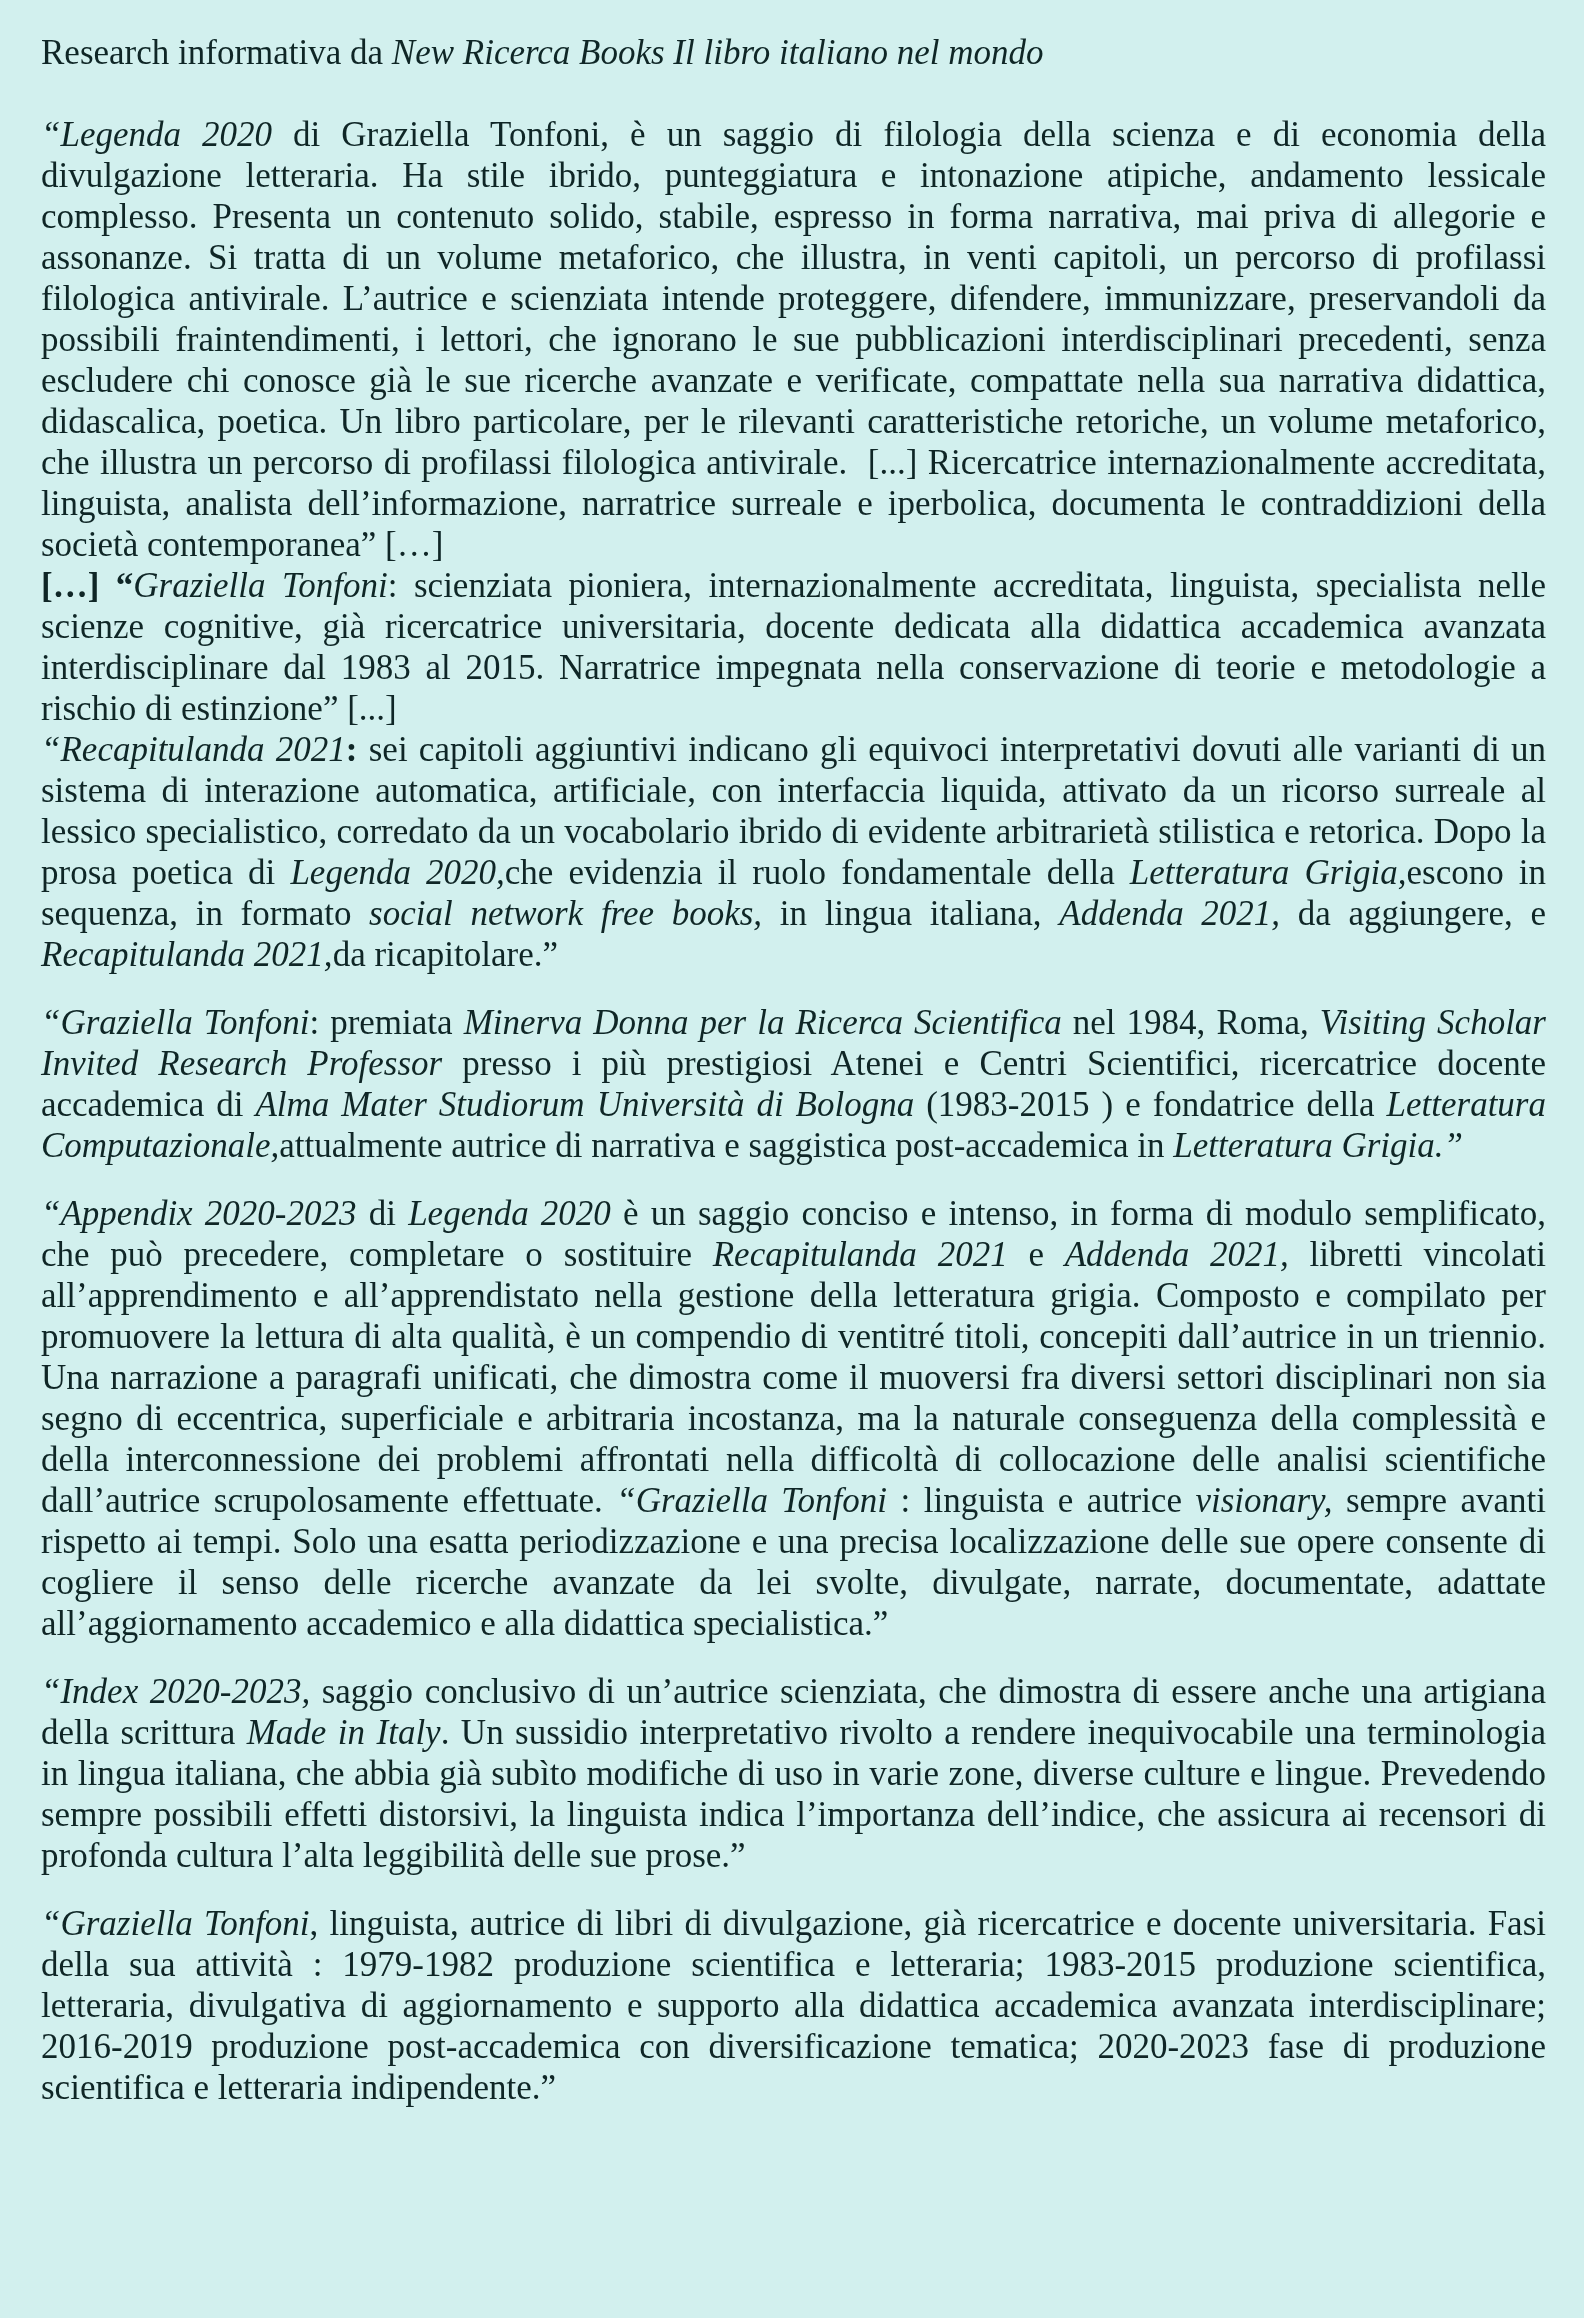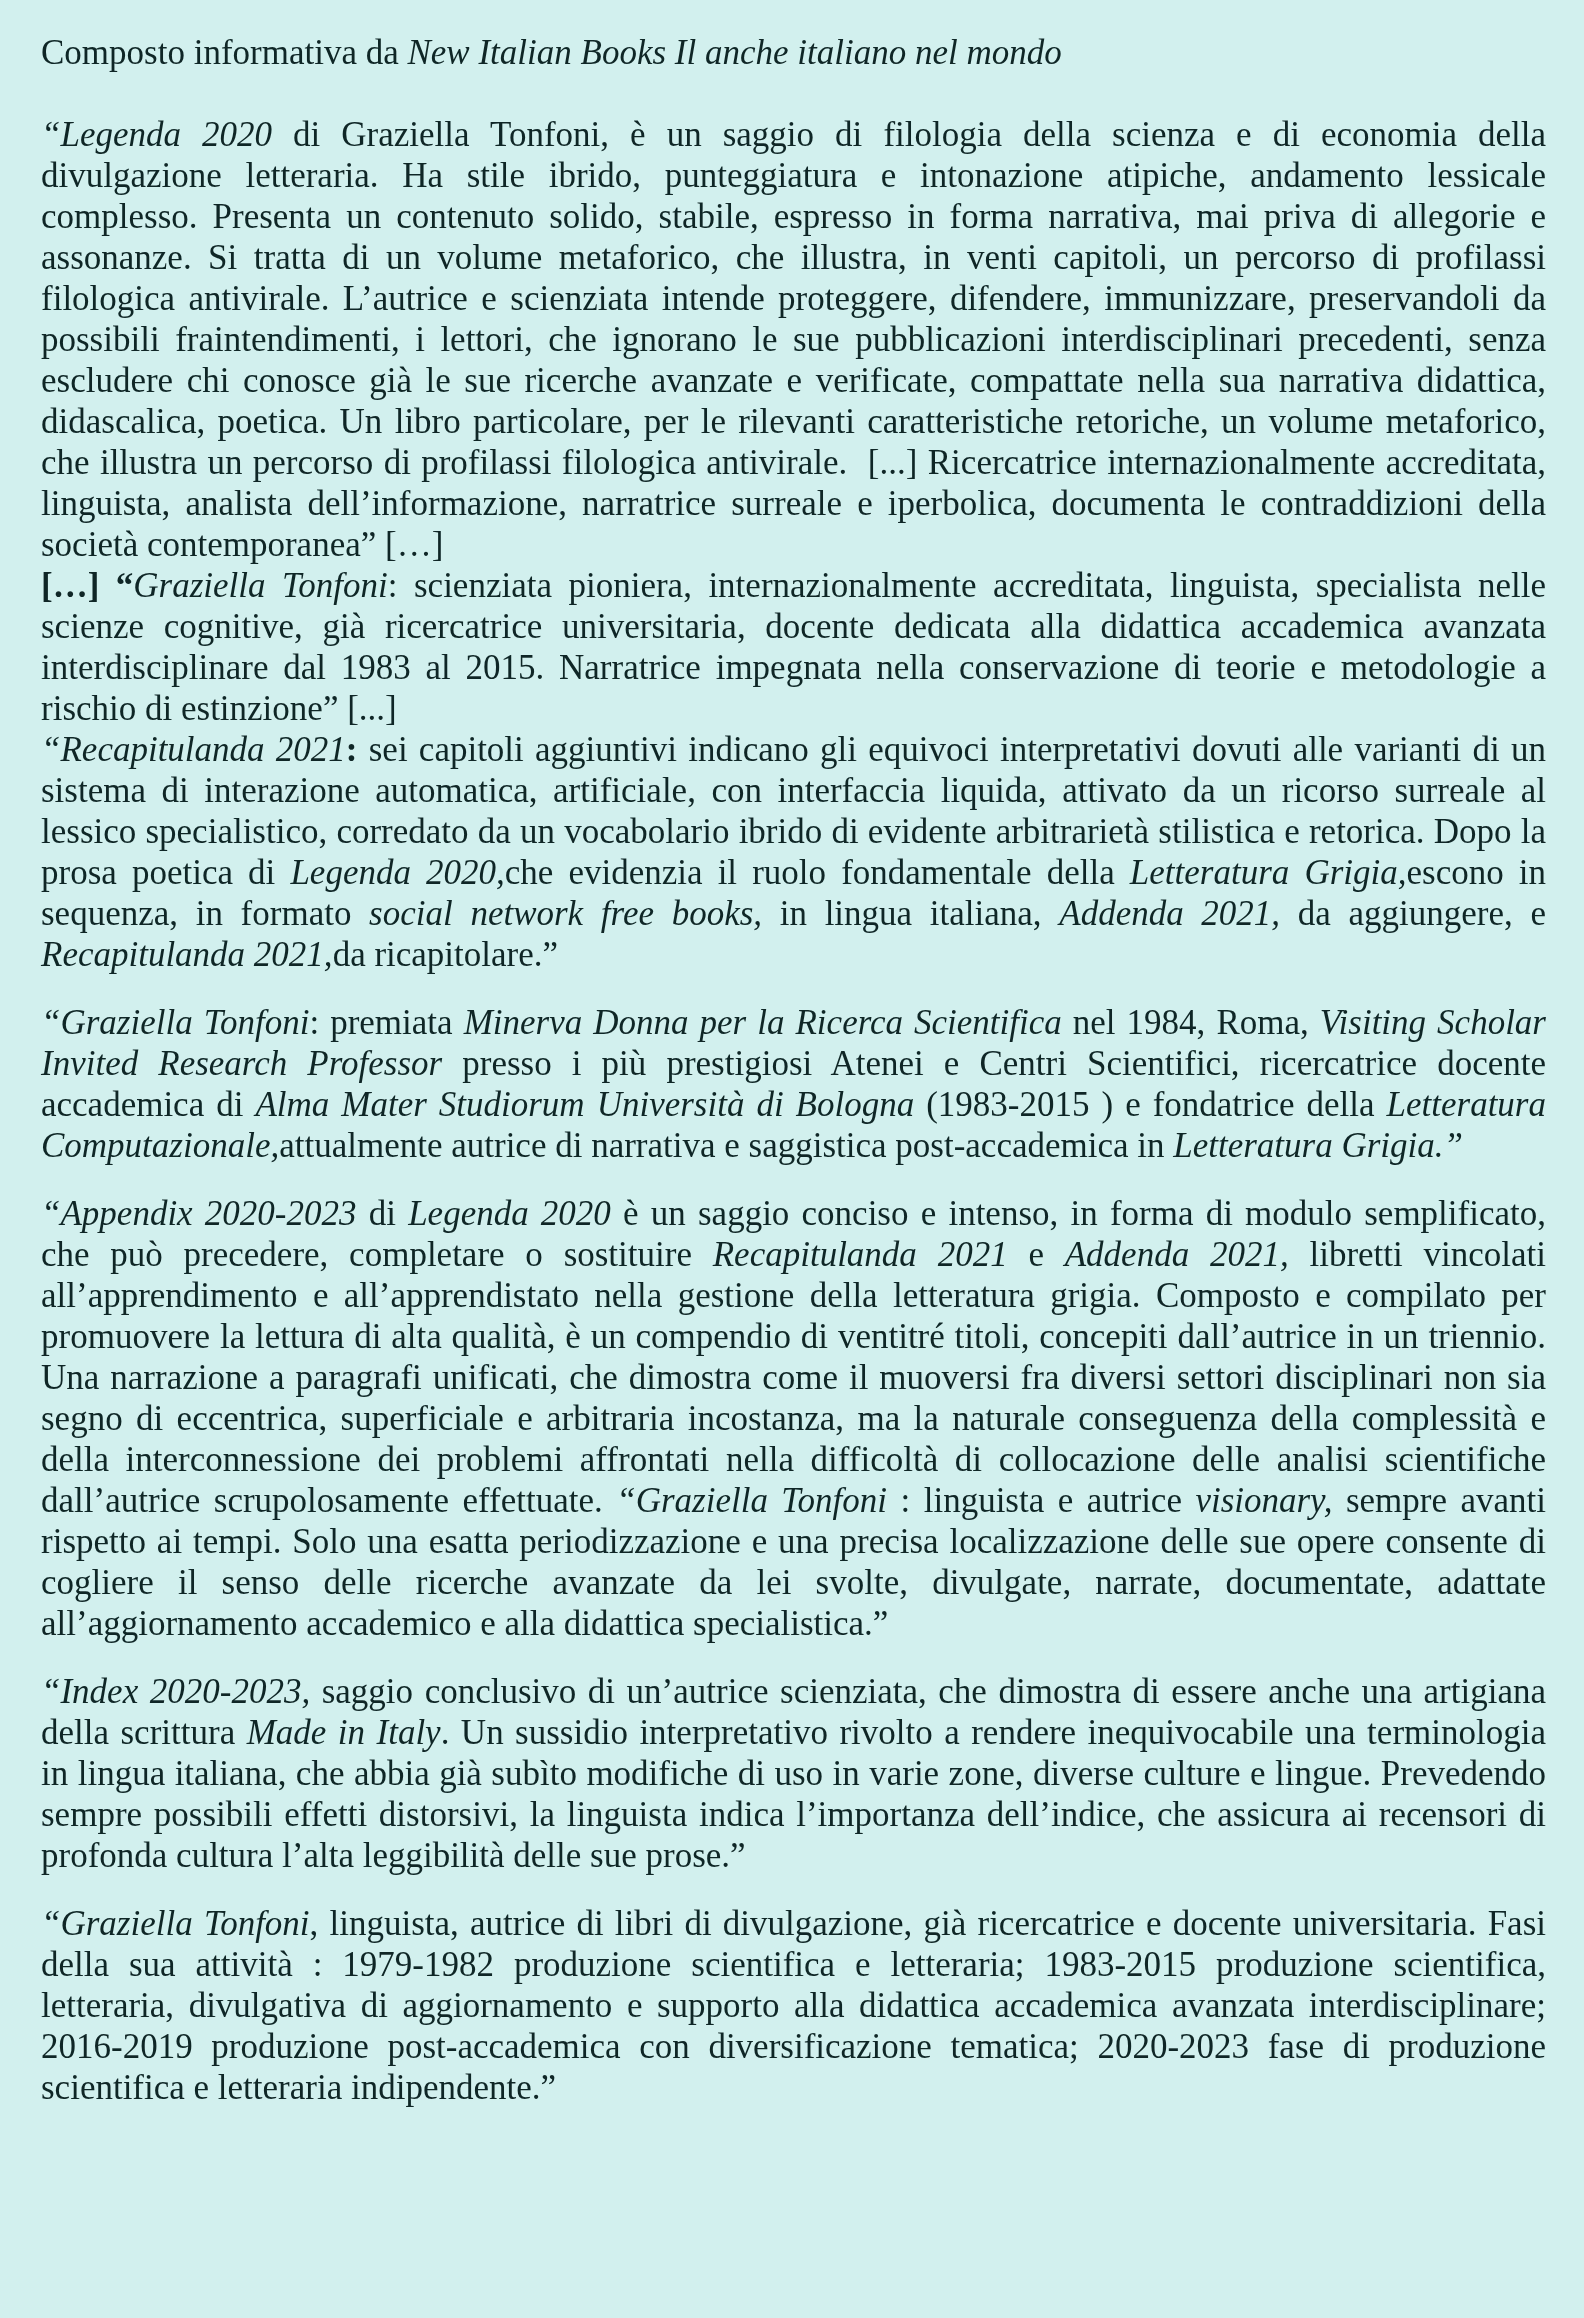--- a/index.html
+++ b/index.html
@@ -33,21 +33,21 @@
     margin-top: 27px;
   }
   .run.roman   { font-style: normal; font-weight: normal; }
   .run.italic  { font-style: italic; font-weight: normal; }
   .run.bold    { font-style: normal; font-weight: bold; }
 </style>
 </head>
 <body style="background-color: rgb(210, 240, 238); color: rgb(15, 38, 38);">
 
 <main>
-  <h1 class="title"><span class="run roman">Composto informativa da </span><span class="run italic">New Italian Books Il anche italiano nel mondo</span></h1>
+  <h1 class="title"><span class="run roman">Research informativa da </span><span class="run italic">New Ricerca Books Il libro italiano nel mondo</span></h1>
 
   <p class="para"><span class="run italic">“Legenda 2020</span><span class="run roman"> di Graziella Tonfoni, è un saggio di filologia della scienza e di economia della divulgazione letteraria. Ha stile ibrido, punteggiatura e intonazione atipiche, andamento lessicale complesso. Presenta un contenuto solido, stabile, espresso in forma narrativa, mai priva di allegorie e assonanze. Si tratta di un volume metaforico, che illustra, in venti capitoli, un percorso di profilassi filologica antivirale. L’autrice e scienziata intende proteggere, difendere, immunizzare, preservandoli da possibili fraintendimenti, i lettori, che ignorano le sue pubblicazioni interdisciplinari precedenti, senza escludere chi conosce già le sue ricerche avanzate e verificate, compattate nella sua narrativa didattica, didascalica, poetica. Un libro particolare, per le rilevanti caratteristiche retoriche, un volume metaforico, che illustra un percorso di profilassi filologica antivirale.&nbsp; [...] Ricercatrice internazionalmente accreditata, linguista, analista dell’informazione, narratrice surreale e iperbolica, documenta le contraddizioni della società contemporanea” […]</span></p>
 
   <p class="para"><span class="run bold">[…] “</span><span class="run italic">Graziella Tonfoni</span><span class="run roman">: scienziata pioniera, internazionalmente accreditata, linguista, specialista nelle scienze cognitive, già ricercatrice universitaria, docente dedicata alla didattica accademica avanzata interdisciplinare dal 1983 al 2015. Narratrice impegnata nella conservazione di teorie e metodologie a rischio di estinzione” [...]</span></p>
 
   <p class="para"><span class="run italic">“Recapitulanda 2021</span><span class="run bold">:</span><span class="run roman"> sei capitoli aggiuntivi indicano gli equivoci interpretativi dovuti alle varianti di un sistema di interazione automatica, artificiale, con interfaccia liquida, attivato da un ricorso surreale al lessico specialistico, corredato da un vocabolario ibrido di evidente arbitrarietà stilistica e retorica. Dopo la prosa poetica di </span><span class="run italic">Legenda 2020,</span><span class="run roman">che evidenzia il ruolo fondamentale della </span><span class="run italic">Letteratura Grigia,</span><span class="run roman">escono in sequenza, in formato </span><span class="run italic">social network free books,</span><span class="run roman"> in lingua italiana, </span><span class="run italic">Addenda 2021,</span><span class="run roman"> da aggiungere, e </span><span class="run italic">Recapitulanda 2021,</span><span class="run roman">da ricapitolare.”</span></p>
 
   <p class="para spaced"><span class="run italic">“Graziella Tonfoni</span><span class="run roman">: premiata </span><span class="run italic">Minerva Donna per la Ricerca Scientifica</span><span class="run roman"> nel 1984, Roma, </span><span class="run italic">Visiting Scholar Invited Research Professor</span><span class="run roman"> presso i più prestigiosi Atenei e Centri Scientifici, ricercatrice docente accademica di </span><span class="run italic">Alma Mater Studiorum Università di Bologna</span><span class="run roman"> (1983-2015 ) e fondatrice della </span><span class="run italic">Letteratura Computazionale,</span><span class="run roman">attualmente autrice di narrativa e saggistica post-accademica in </span><span class="run italic">Letteratura Grigia.”</span></p>
 
   <p class="para spaced"><span class="run italic">“Appendix 2020-2023</span><span class="run roman"> di </span><span class="run italic">Legenda 2020</span><span class="run roman"> è un saggio conciso e intenso, in forma di modulo semplificato, che può precedere, completare o sostituire </span><span class="run italic">Recapitulanda 2021</span><span class="run roman"> e </span><span class="run italic">Addenda 2021,</span><span class="run roman"> libretti vincolati all’apprendimento e all’apprendistato nella gestione della letteratura grigia. Composto e compilato per promuovere la lettura di alta qualità, è un compendio di ventitré titoli, concepiti dall’autrice in un triennio. Una narrazione a paragrafi unificati, che dimostra come il muoversi fra diversi settori disciplinari non sia segno di eccentrica, superficiale e arbitraria incostanza, ma la naturale conseguenza della complessità e della interconnessione dei problemi affrontati nella difficoltà di collocazione delle analisi scientifiche dall’autrice scrupolosamente effettuate. </span><span class="run italic">“Graziella Tonfoni</span><span class="run roman"> : linguista e autrice </span><span class="run italic">visionary,</span><span class="run roman"> sempre avanti rispetto ai tempi. Solo una esatta periodizzazione e una precisa localizzazione delle sue opere consente di cogliere il senso delle ricerche avanzate da lei svolte, divulgate, narrate, documentate, adattate all’aggiornamento accademico e alla didattica specialistica.”</span></p>

